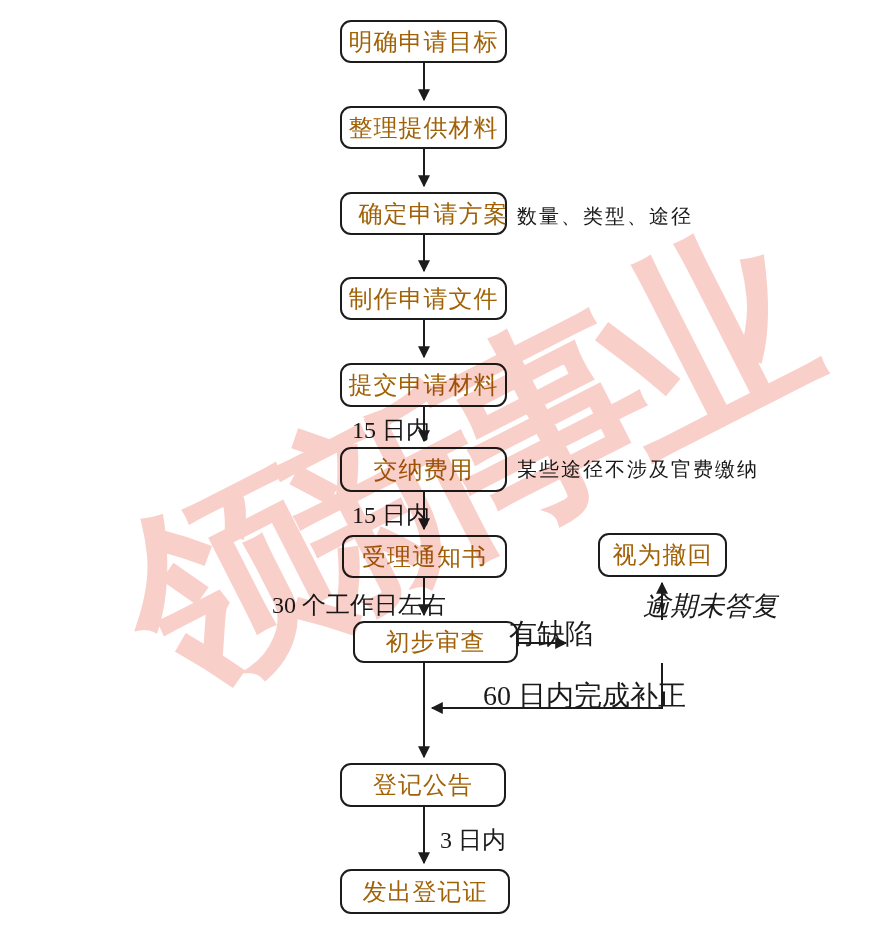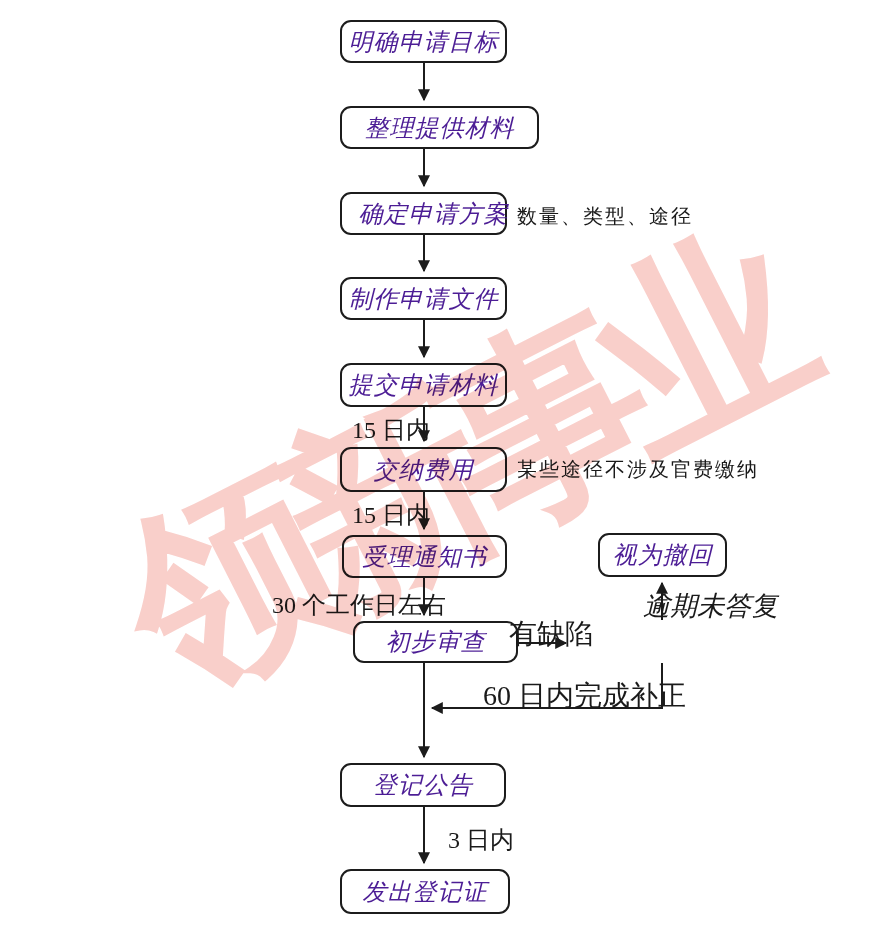--- a/index.html
+++ b/index.html
@@ -10,28 +10,27 @@
   }
   .stage{position:absolute;left:0;top:0;width:876px;height:933px;}
 
   
   .node{
     position:absolute;
     border:2px solid #1c1c1c;
     border-radius:11px;
     background:#ffffff;
     display:flex;align-items:center;justify-content:center;
-    font-size:24px;color:#4c1d95;
+    font-size:24px;color:#a16207;
     letter-spacing:1px;
     box-sizing:border-box;
     white-space:nowrap;
-    font-style:italic;
   }
   #box-goal      {left:340px;top:20px; width:167px;height:43px;}
-  #box-prepare   {left:340px;top:106px;width:199px;height:43px;}
+  #box-prepare   {left:340px;top:106px;width:167px;height:43px;}
   #box-plan      {left:340px;top:192px;width:167px;height:43px;padding-left:20px;}
   #box-draft     {left:340px;top:277px;width:167px;height:43px;}
   #box-submit    {left:340px;top:363px;width:167px;height:44px;}
   #box-pay       {left:340px;top:447px;width:167px;height:45px;}
   #box-accept    {left:342px;top:535px;width:165px;height:43px;}
   #box-exam      {left:353px;top:621px;width:165px;height:42px;}
   #box-withdraw  {left:598px;top:533px;width:129px;height:44px;}
   #box-correct   {left:572px;top:620px;width:181px;height:43px;}
   #box-announce  {left:340px;top:763px;width:166px;height:44px;}
   #box-issue     {left:340px;top:869px;width:170px;height:45px;}
@@ -43,21 +42,21 @@
   }
   .note{font-size:20px;letter-spacing:2px;}
   #lbl-plan-note {left:517px;top:205px;}
   #lbl-within15a {left:352px;top:417px;}
   #lbl-pay-note  {left:517px;top:458px;}
   #lbl-within15b {left:352px;top:502px;}
   #lbl-workdays30{left:272px;top:592px;}
   #lbl-defect    {left:509px;top:619px;font-size:28px;}
   #lbl-overdue   {left:643px;top:592px;font-size:27px;font-style:italic;}
   #lbl-within60  {left:483px;top:681px;font-size:28px;}
-  #lbl-within3   {left:440px;top:827px;margin-left:8px;}
+  #lbl-within3   {left:440px;top:827px;}
 
   
   svg.arrows{position:absolute;left:0;top:0;pointer-events:none;}
 
   
   .watermark{
     position:absolute;
     left:85px;top:360px;width:740px;
     text-align:center;
     font-family:"Liberation Sans","DejaVu Sans",sans-serif;

